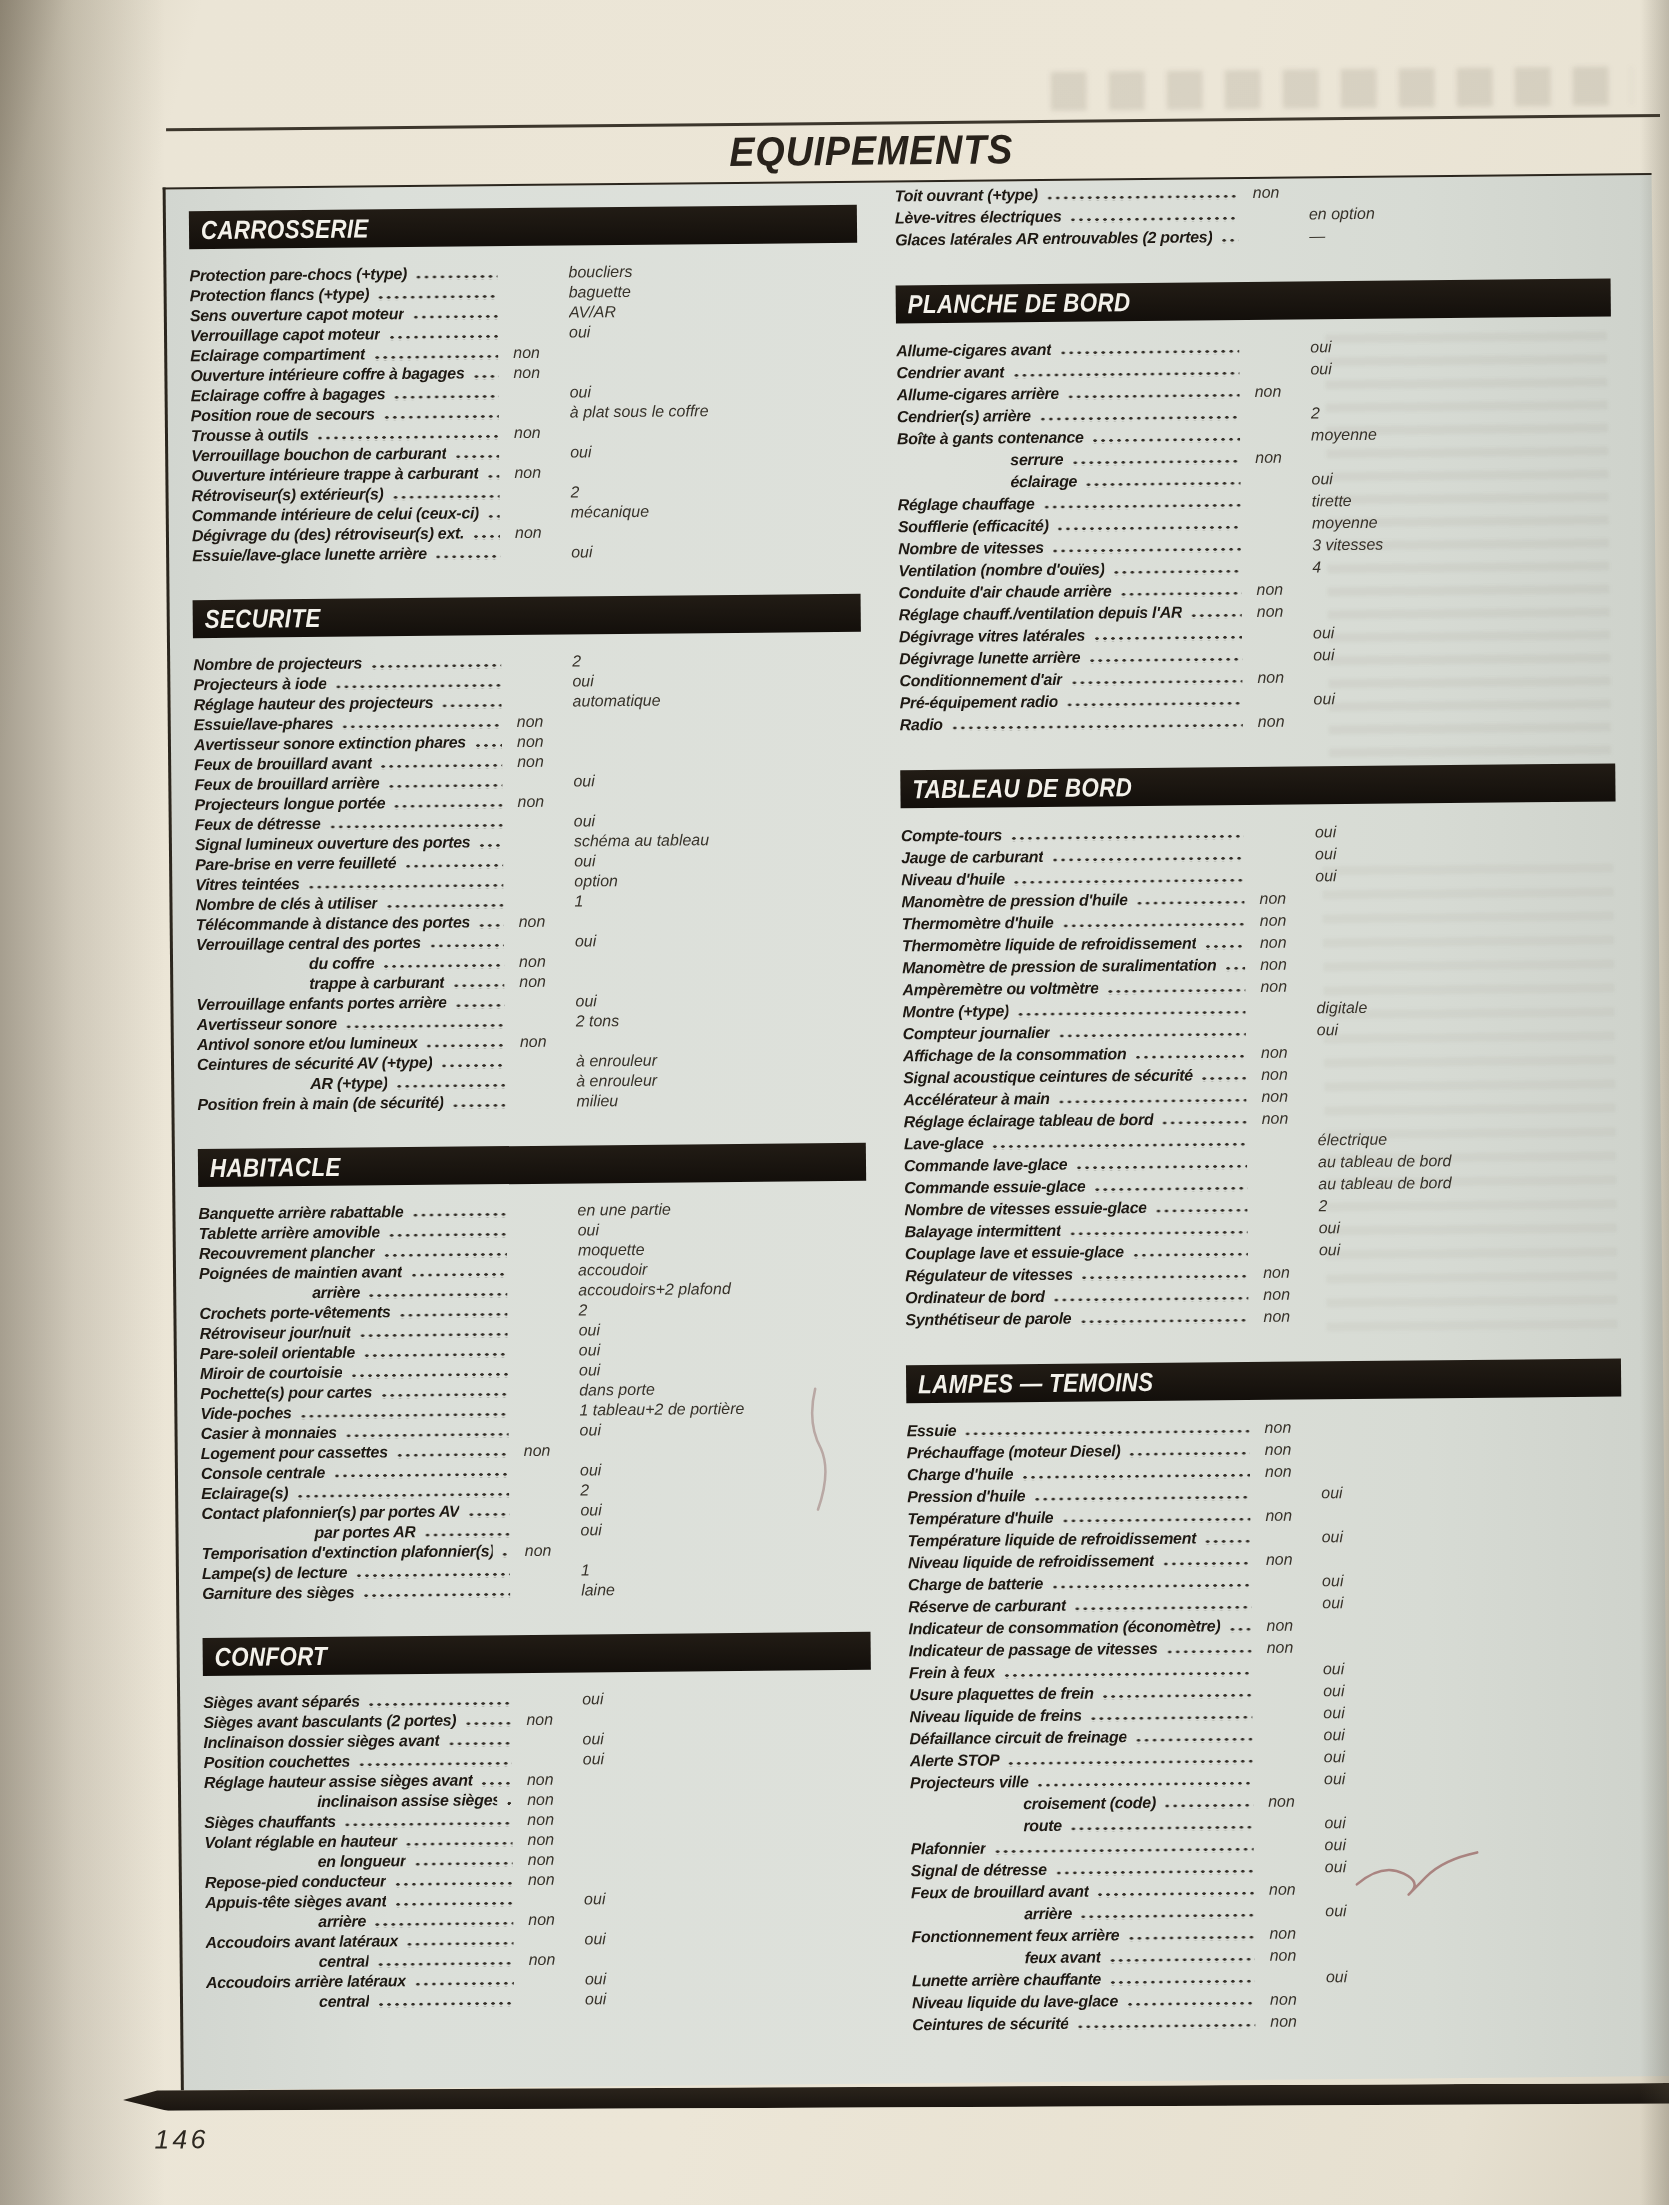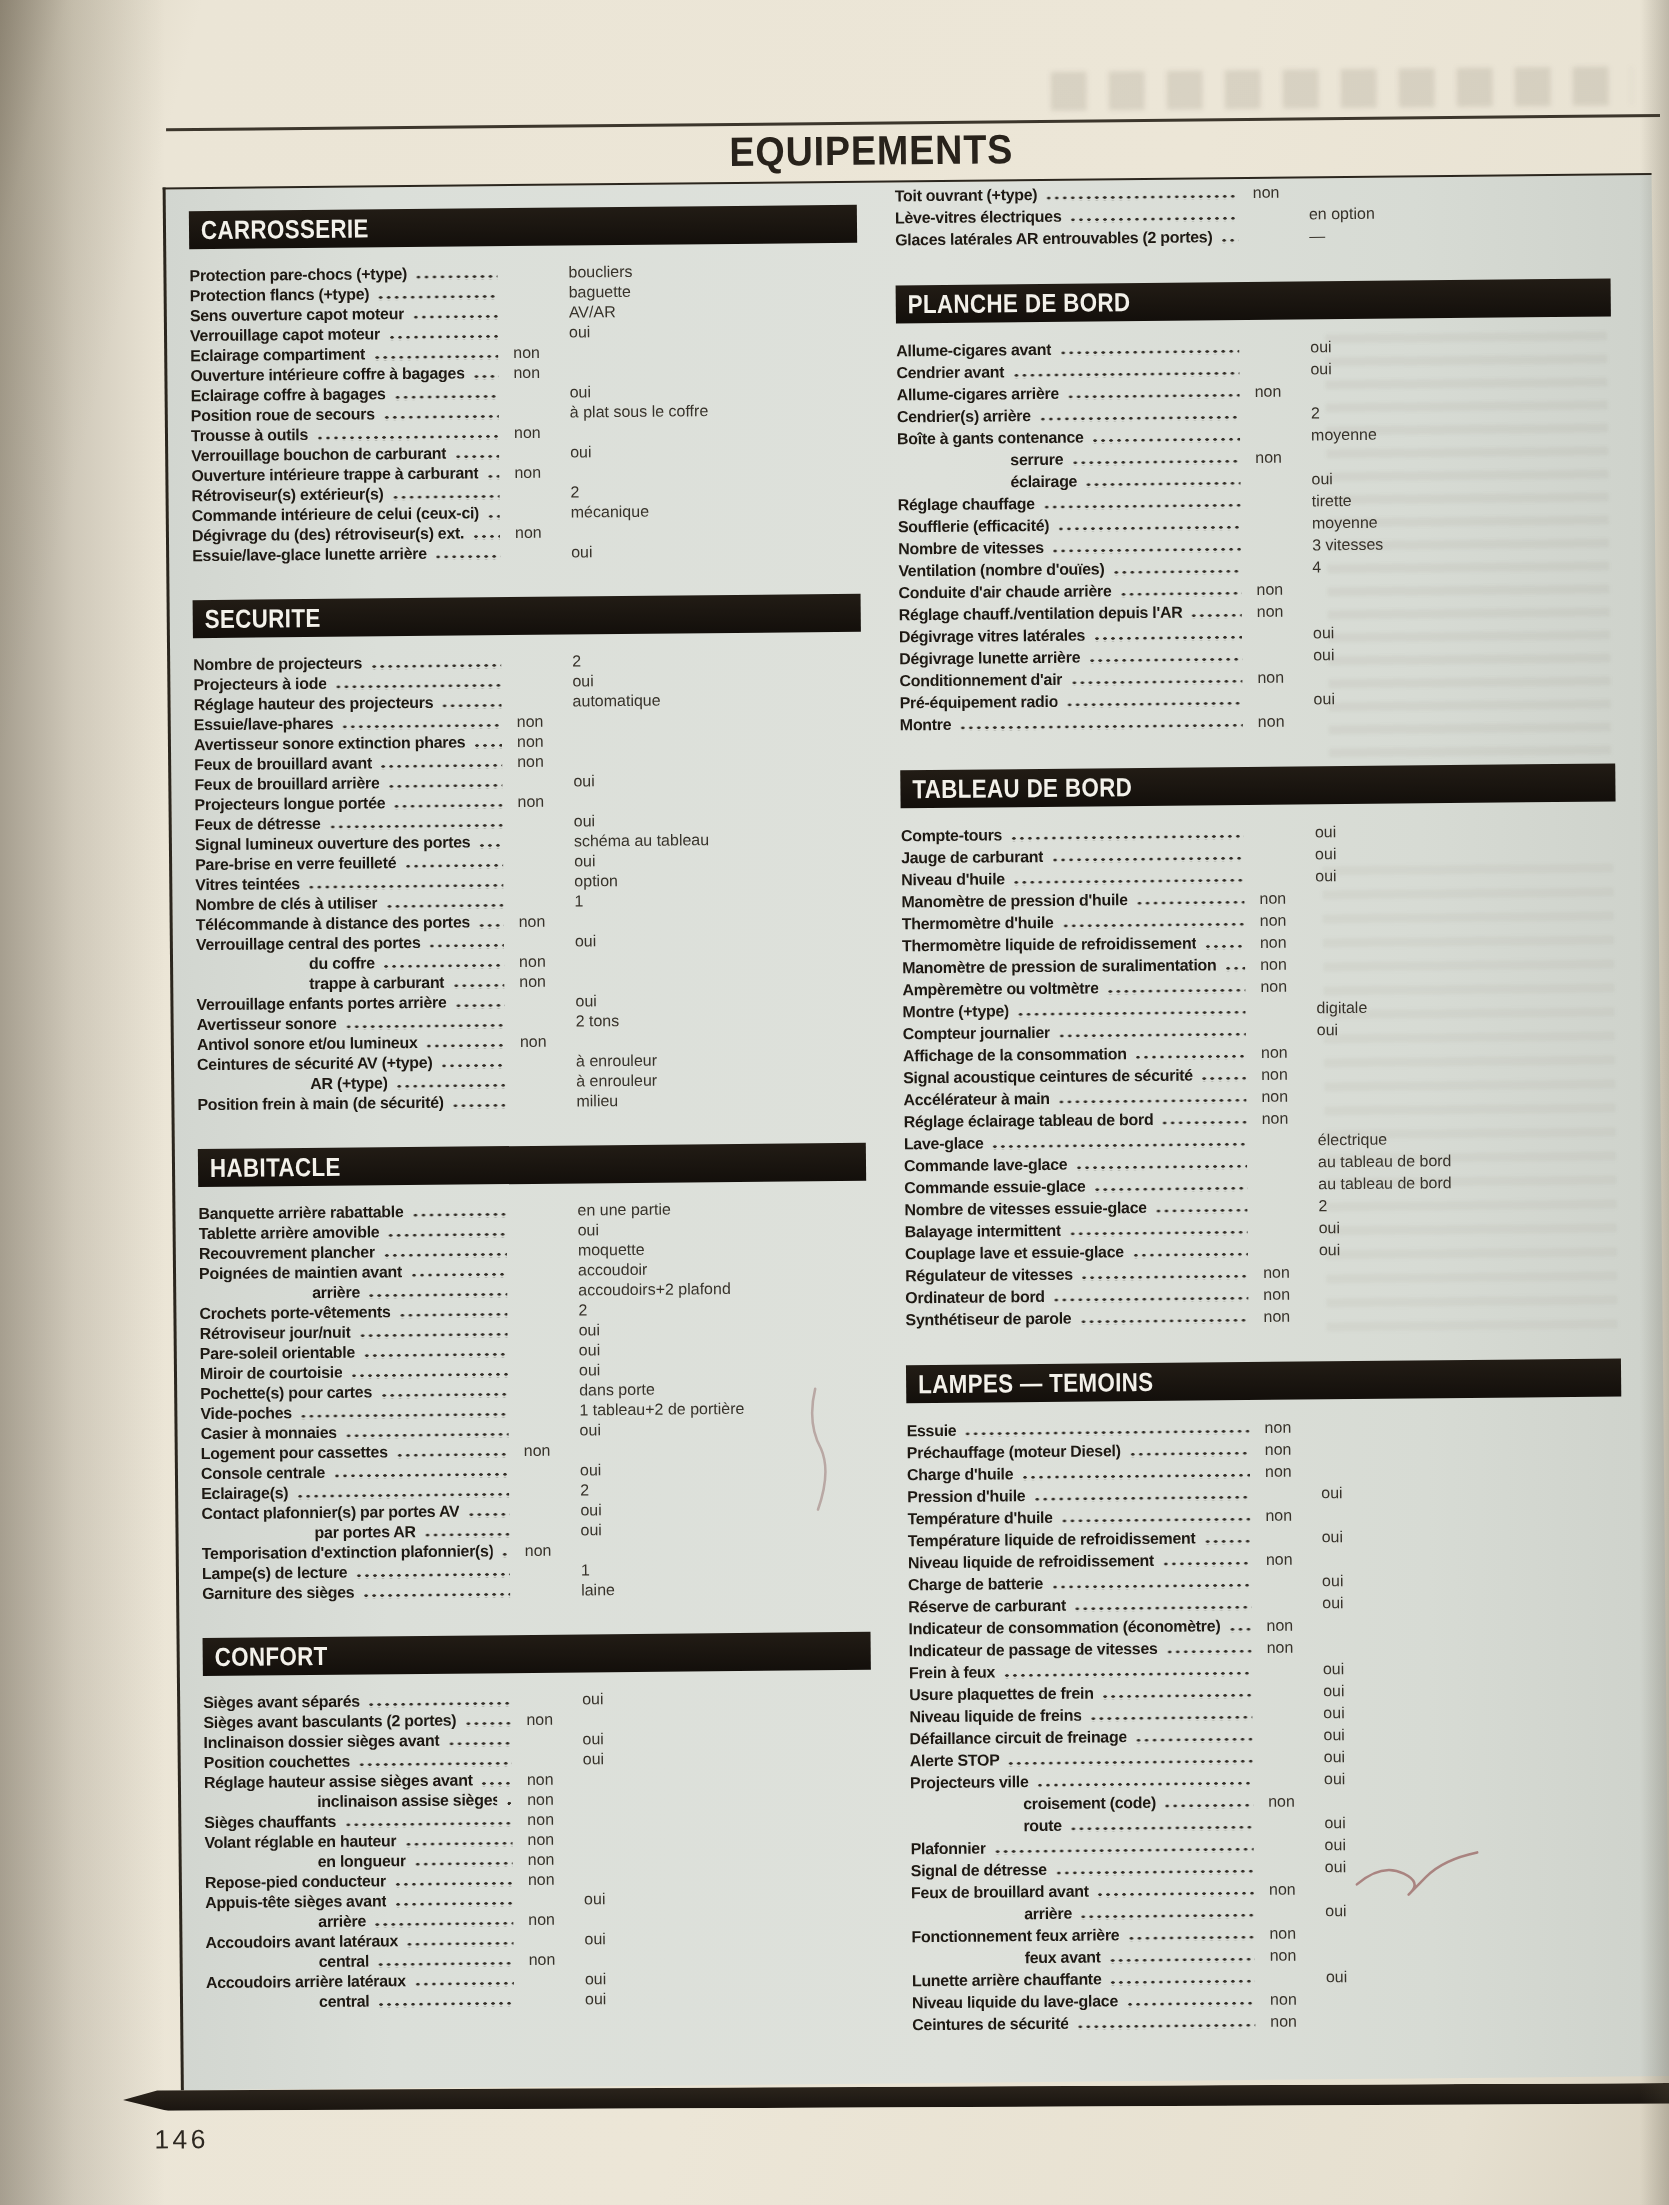--- a/index.html
+++ b/index.html
@@ -1,19 +1,19 @@
 <!DOCTYPE html>
 <html style="font-size:13.7px"><head>
 <meta charset="utf-8">
 <style>
   html,body{margin:0;padding:0;background:#cfc8b8;}
   .page{
     position:relative;width:1669px;height:2205px;overflow:hidden;
     background:linear-gradient(105deg,#c0b8a6 0%,#ddd6c4 3%,#ebe5d6 9%,#ece6d7 55%,#e6e0d0 90%,#d9d2c1 100%);
-    font-family:"Liberation Sans",sans-serif;color:#221d16;
+    font-family:"Liberation Sans",sans-serif;color:#221d16;font-style:italic;
   }
   .page::before{content:"";position:absolute;left:0;top:0;bottom:0;width:184px;
     background:linear-gradient(to right,rgba(62,52,36,.40),rgba(62,52,36,.16) 40%,rgba(62,52,36,0) 90%);z-index:6;pointer-events:none;}
   .tilt{position:absolute;inset:0;transform:rotate(-0.55deg);transform-origin:50% 48%;}
   .rule-top{position:absolute;left:175px;top:122px;width:1494px;height:2.6px;background:#3c362c;}
   .title{
     position:absolute;left:521px;top:127px;width:718px;height:50px;text-align:center;
     font-size:41px;line-height:48px;font-weight:bold;letter-spacing:0.9px;color:#28221b;
     transform:scaleX(.92);transform-origin:50% 50%;
   }
@@ -640,21 +640,21 @@
           <span class="va">non</span>
           <span class="vb"></span>
         </div>
         <div class="row">
           <span class="lbl">Pré-équipement radio</span>
           <span class="dots"></span>
           <span class="va"></span>
           <span class="vb">oui</span>
         </div>
         <div class="row">
-          <span class="lbl">Montre</span>
+          <span class="lbl">Radio</span>
           <span class="dots"></span>
           <span class="va">non</span>
           <span class="vb"></span>
         </div>
         <div class="sec-bar"><span class="sec-title">TABLEAU DE BORD</span></div>
         <div class="row">
           <span class="lbl">Compte-tours</span>
           <span class="dots"></span>
           <span class="va"></span>
           <span class="vb">oui</span>

